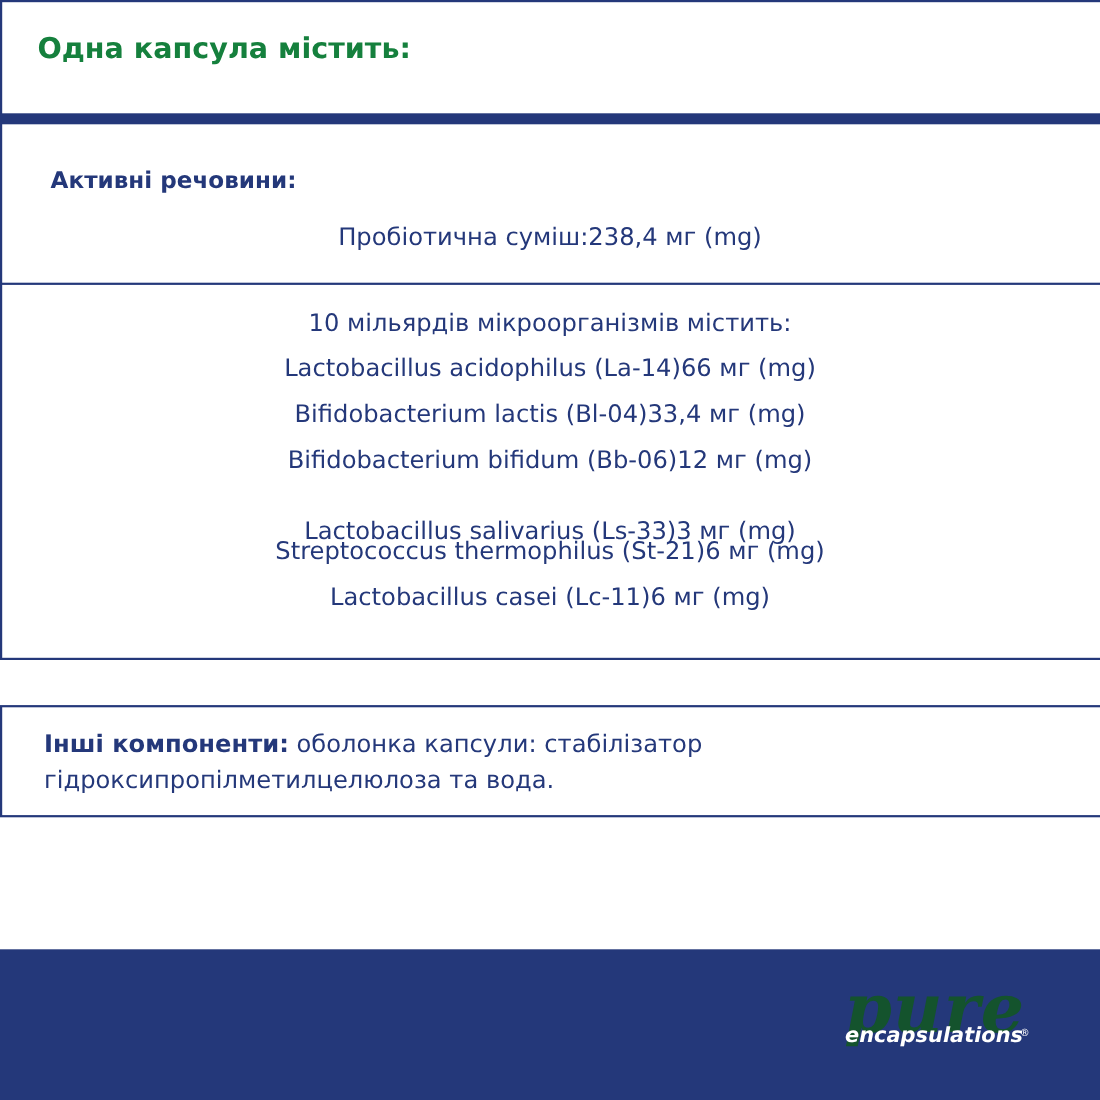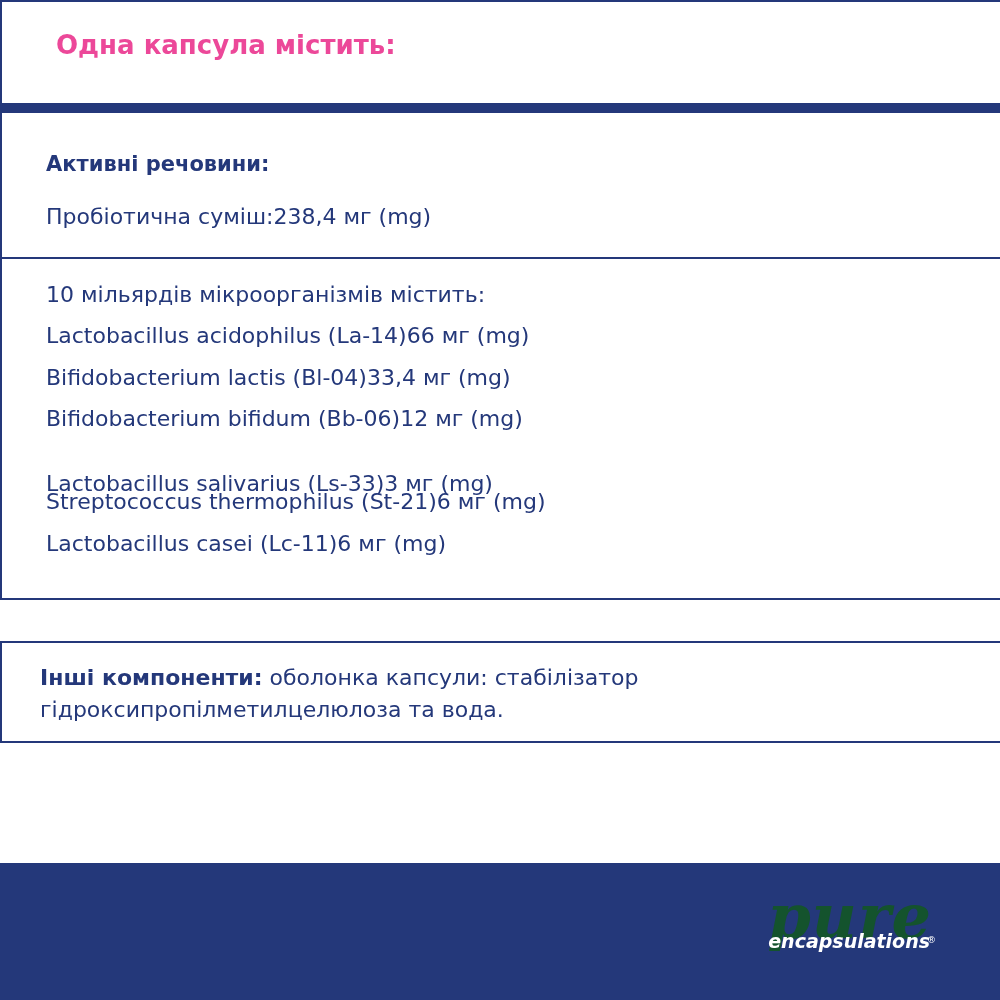--- a/index.html
+++ b/index.html
@@ -1,23 +1,23 @@
 <!DOCTYPE html>
 <html><head>
 <meta charset="utf-8">
 <style>
   html, body { margin:0; padding:0; }
   body { width:1000px; height:1000px; background:#ffffff; position:relative; overflow:hidden;
          font-family:"DejaVu Sans", "Liberation Sans", sans-serif; color:#24387a; }
   .box { position:absolute; left:0; width:998px; border:2px solid #24387a; box-sizing:content-box; }
   #top-box { top:0; height:596px; border-width:2px; }
-  #title { position:absolute; left:56px; top:30px; font-size:26px; font-weight:bold; color:#ec4899; }
+  #title { position:absolute; left:34px; top:30px; font-size:26px; font-weight:bold; color:#15803d; }
   #title-bar { position:absolute; left:0; top:103px; width:1000px; height:10px; background:#24387a; }
   #active-label { position:absolute; left:46px; top:152px; font-size:21px; font-weight:bold; }
-  .row { position:absolute; left:46px; width:908px; display:flex; justify-content:flex-start;
+  .row { position:absolute; left:46px; width:908px; display:flex; justify-content:center;
          font-size:22px; color:#24387a; }
   #sep { position:absolute; left:0; top:257px; width:1000px; height:2px; background:#24387a; }
   #bottom-box { top:641px; height:98px; }
   #other { position:absolute; left:40px; top:662px; width:760px; font-size:22px; line-height:32px; }
   #other b { font-weight:bold; }
   #footer { position:absolute; left:0; top:863px; width:1000px; height:137px; background:#24387a; }
   #logo-pure { position:absolute; right:68px; top:880px; font-family:"DejaVu Serif", serif;
                font-style:italic; font-weight:bold; font-size:62px; color:#14532d; letter-spacing:1px; }
   #logo-enc { position:absolute; right:70px; top:930px; font-family:"DejaVu Sans", sans-serif;
               font-style:italic; font-weight:bold; font-size:19px; color:#ffffff; }

